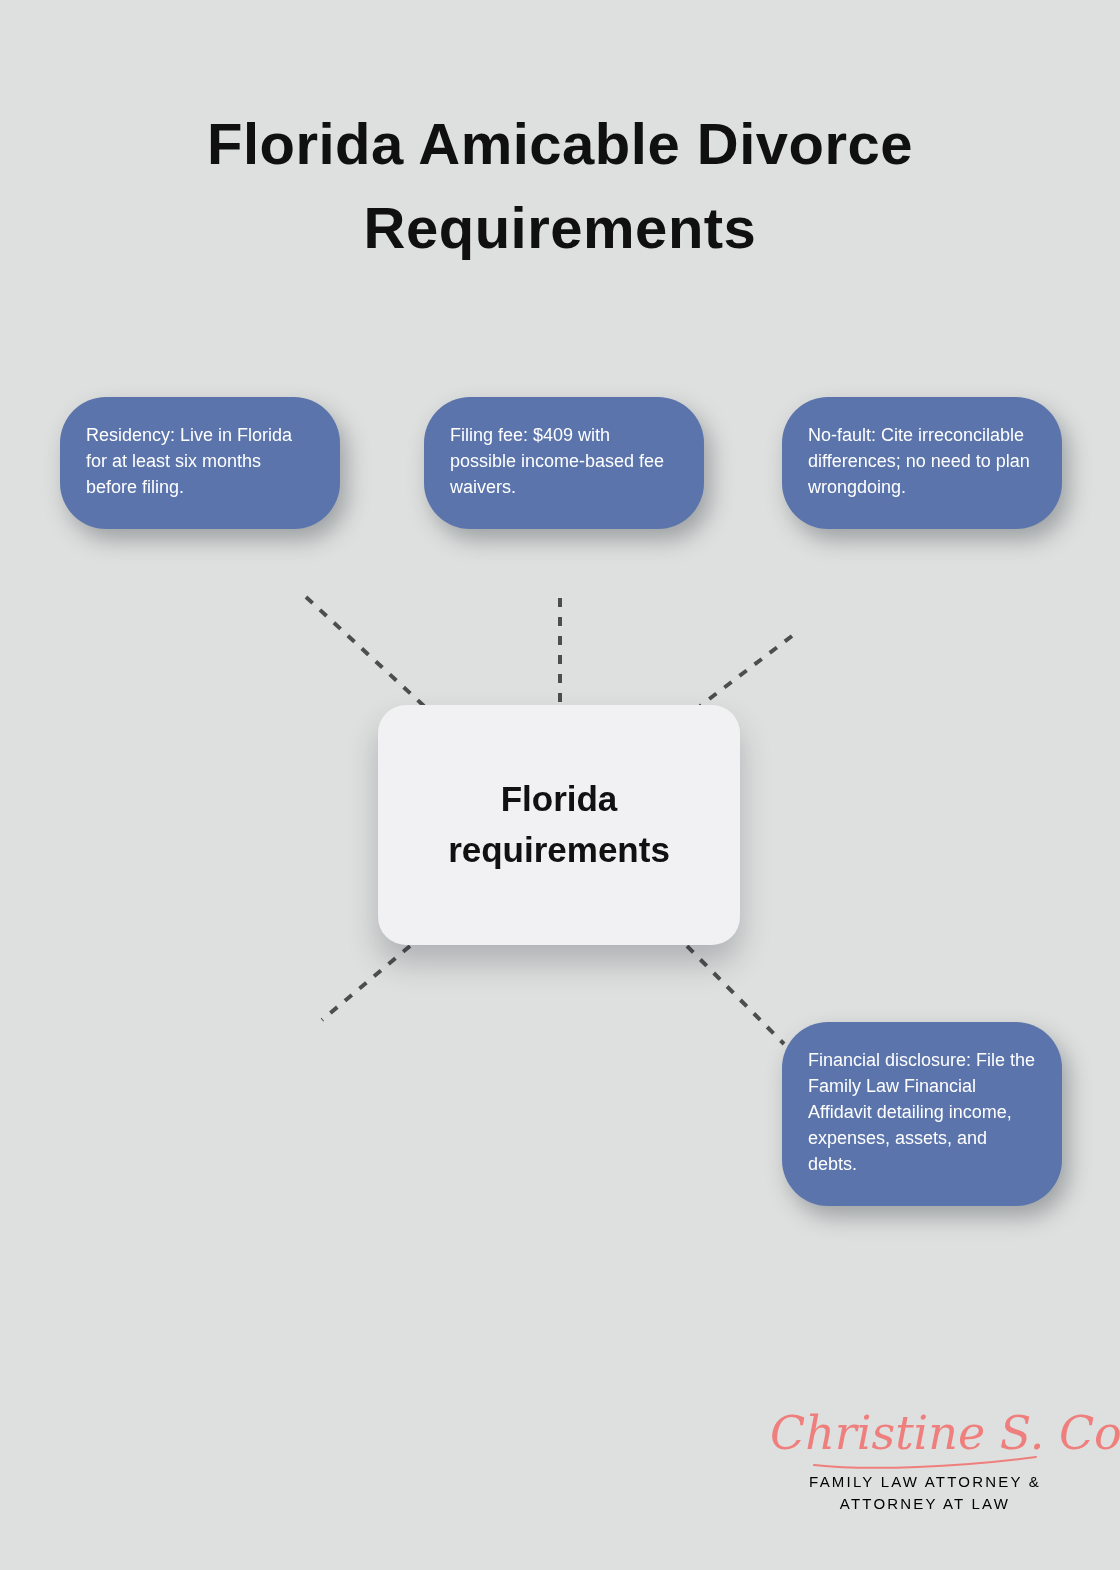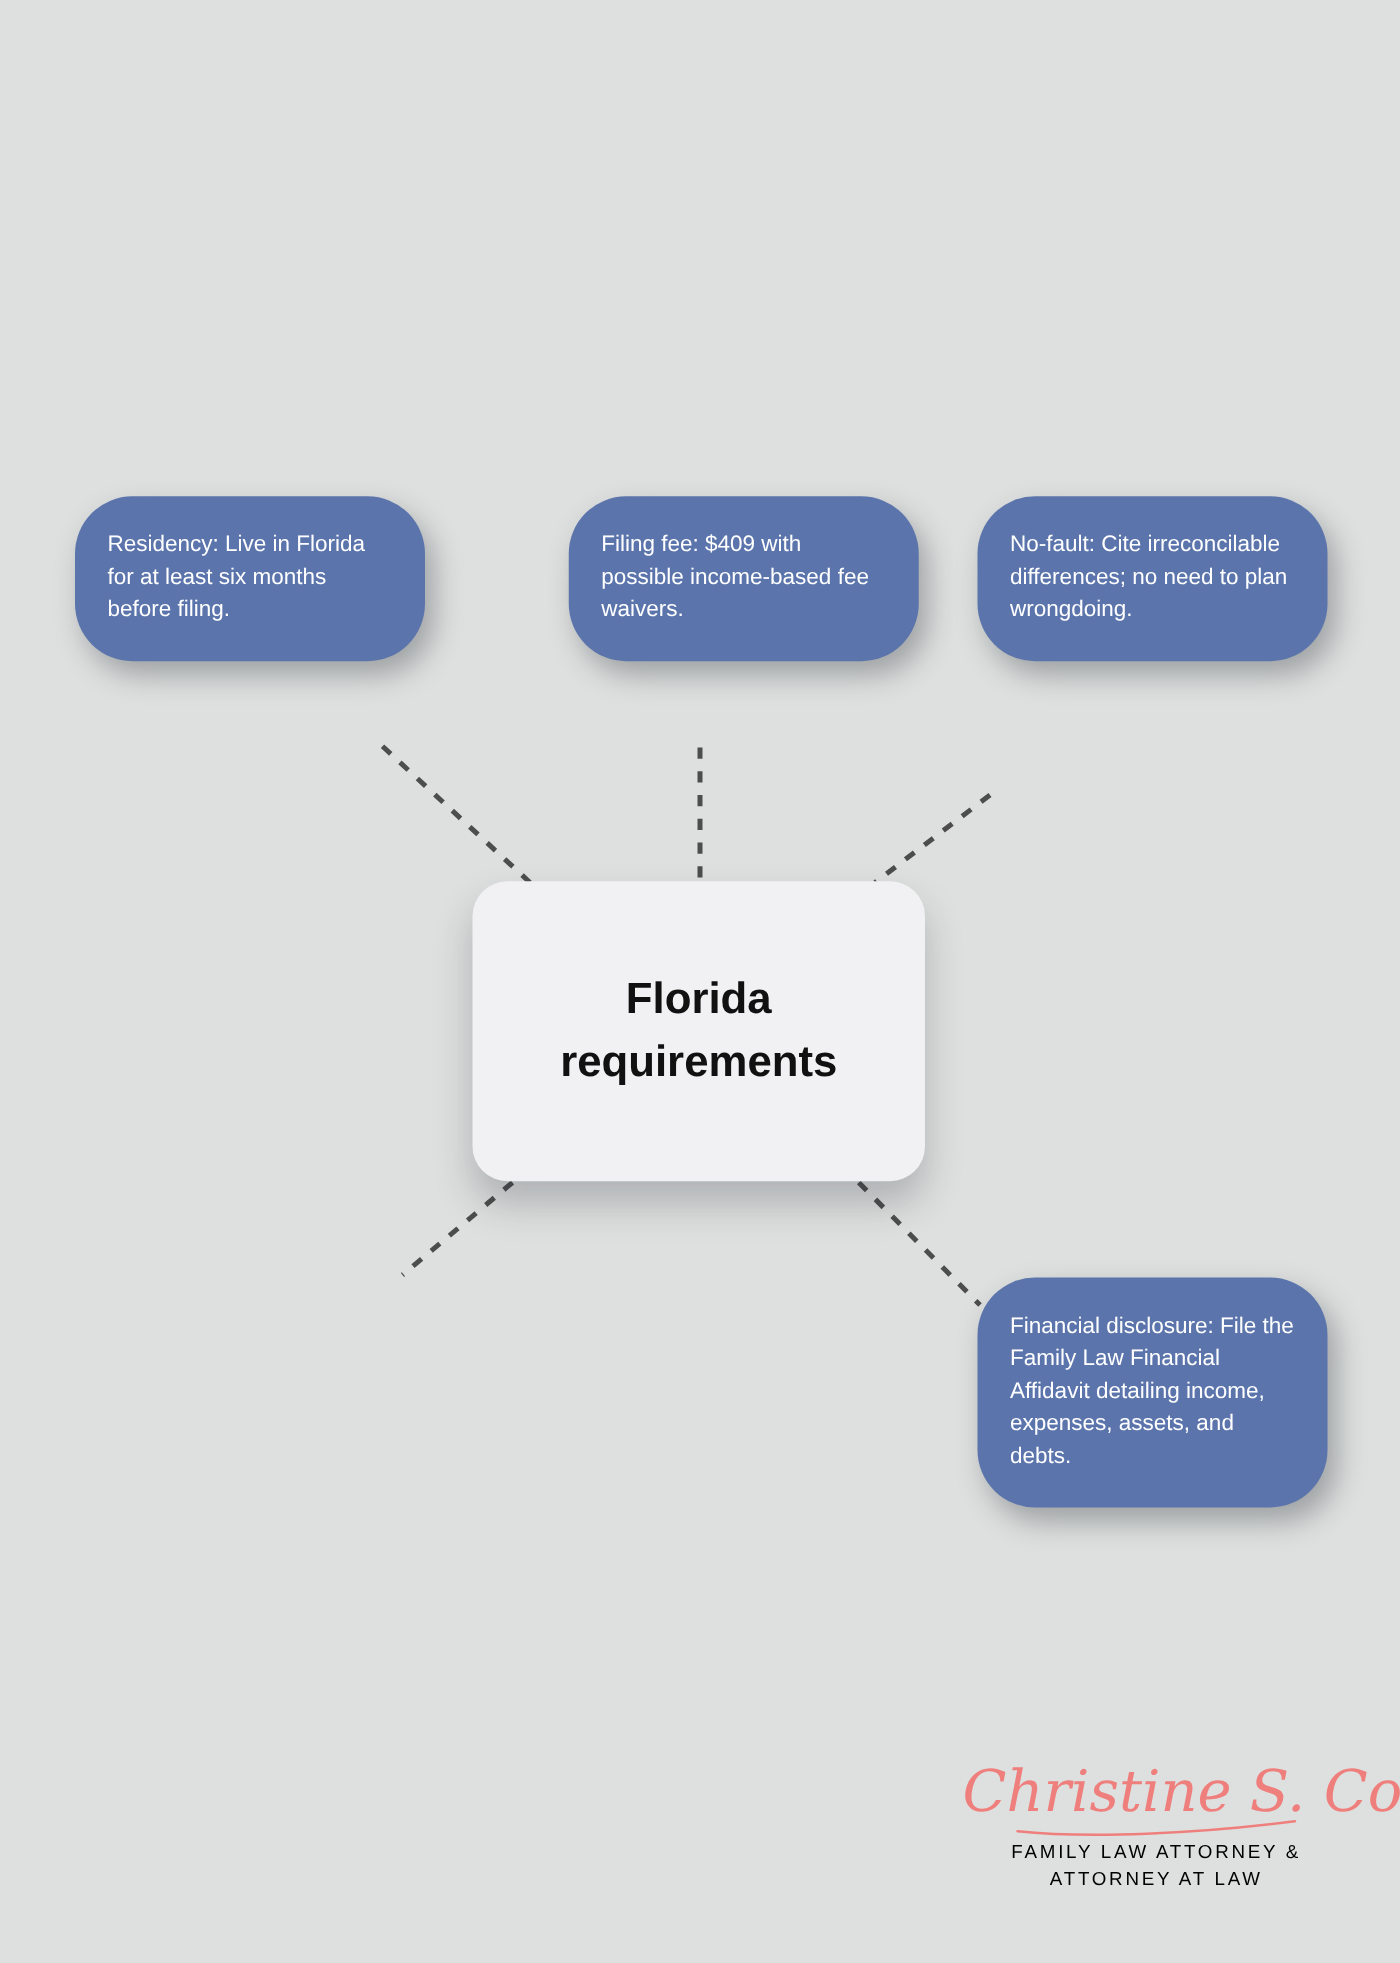--- a/index.html
+++ b/index.html
@@ -46,21 +46,21 @@
     width: 280px;
     background: #5b75ac;
     border-radius: 46px;
     padding: 26px 24px 28px 26px;
     color: #ffffff;
     font-size: 18px;
     line-height: 1.44;
     box-shadow: 7px 11px 22px rgba(40, 45, 55, 0.35);
   }
   .node-residency   { left: 60px;  top: 397px; }
-  .node-filing-fee  { left: 424px; top: 397px; margin-left: 31px; }
+  .node-filing-fee  { left: 424px; top: 397px; }
   .node-no-fault    { left: 782px; top: 397px; }
   .node-parenting   { left: 60px;  top: 1018px; }
   .node-financial   { left: 782px; top: 1022px; }
   .center-node {
     position: absolute;
     left: 378px;
     top: 705px;
     width: 362px;
     height: 240px;
     background: #f1f1f3;
@@ -104,20 +104,21 @@
     color: #000000;
     line-height: 1.5;
     font-weight: 400;
   }
 </style>
 </head>
 <body>
 
 <div class="canvas">
 
+  <h1 class="title"><span>Florida Amicable Divorce Requirements</span></h1>
 
   <svg class="connectors" viewBox="0 0 1120 1570" aria-hidden="true">
     <line x1="306" y1="597" x2="424" y2="706" stroke="#4d4d4d" stroke-width="4" stroke-dasharray="9 10"></line>
     <line x1="560" y1="598" x2="560" y2="704" stroke="#4d4d4d" stroke-width="4" stroke-dasharray="9 10"></line>
     <line x1="792" y1="636" x2="700" y2="706" stroke="#4d4d4d" stroke-width="4" stroke-dasharray="9 10"></line>
     <line x1="410" y1="946" x2="322" y2="1020" stroke="#4d4d4d" stroke-width="4" stroke-dasharray="9 10"></line>
     <line x1="687" y1="946" x2="784" y2="1044" stroke="#4d4d4d" stroke-width="4" stroke-dasharray="9 10"></line>
   </svg>
 
   <div class="node node-residency">

